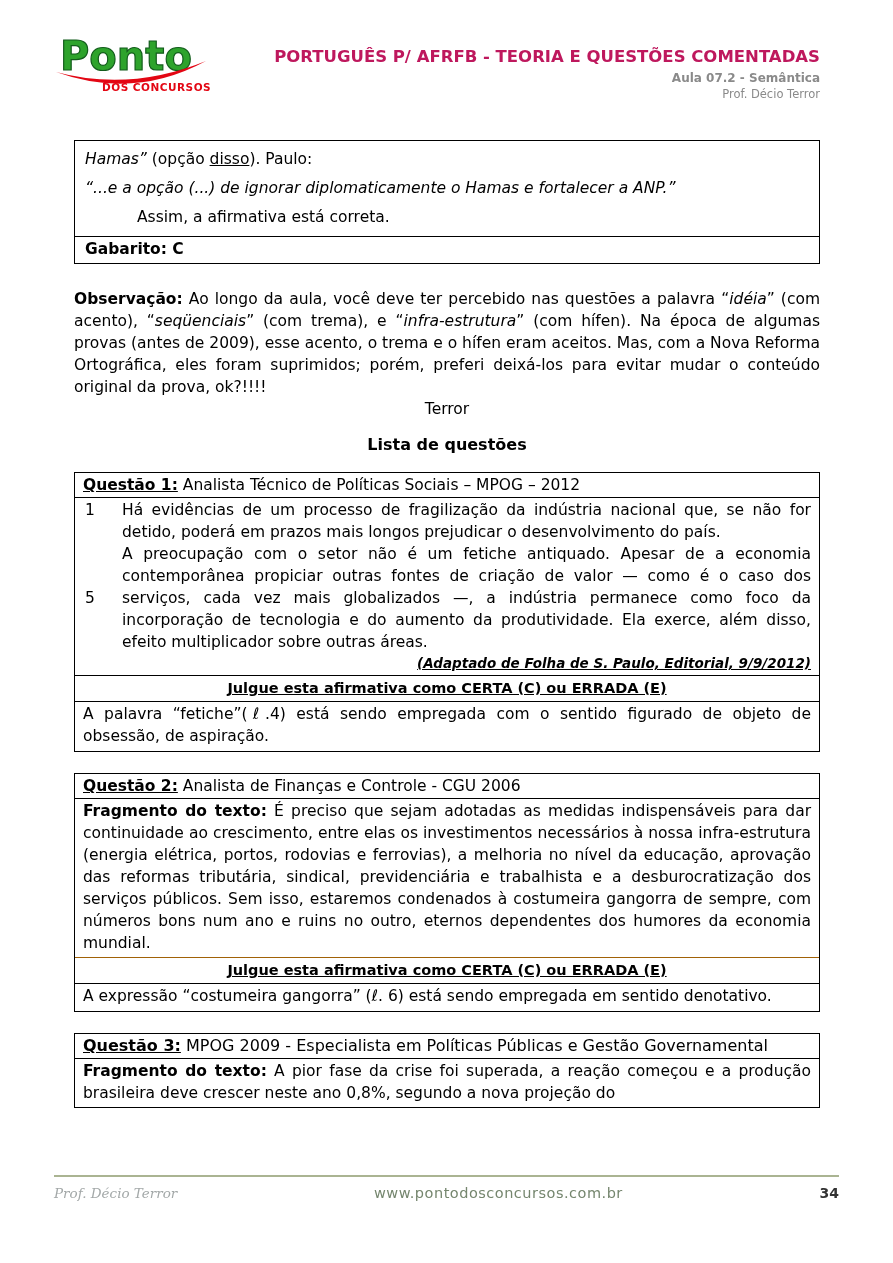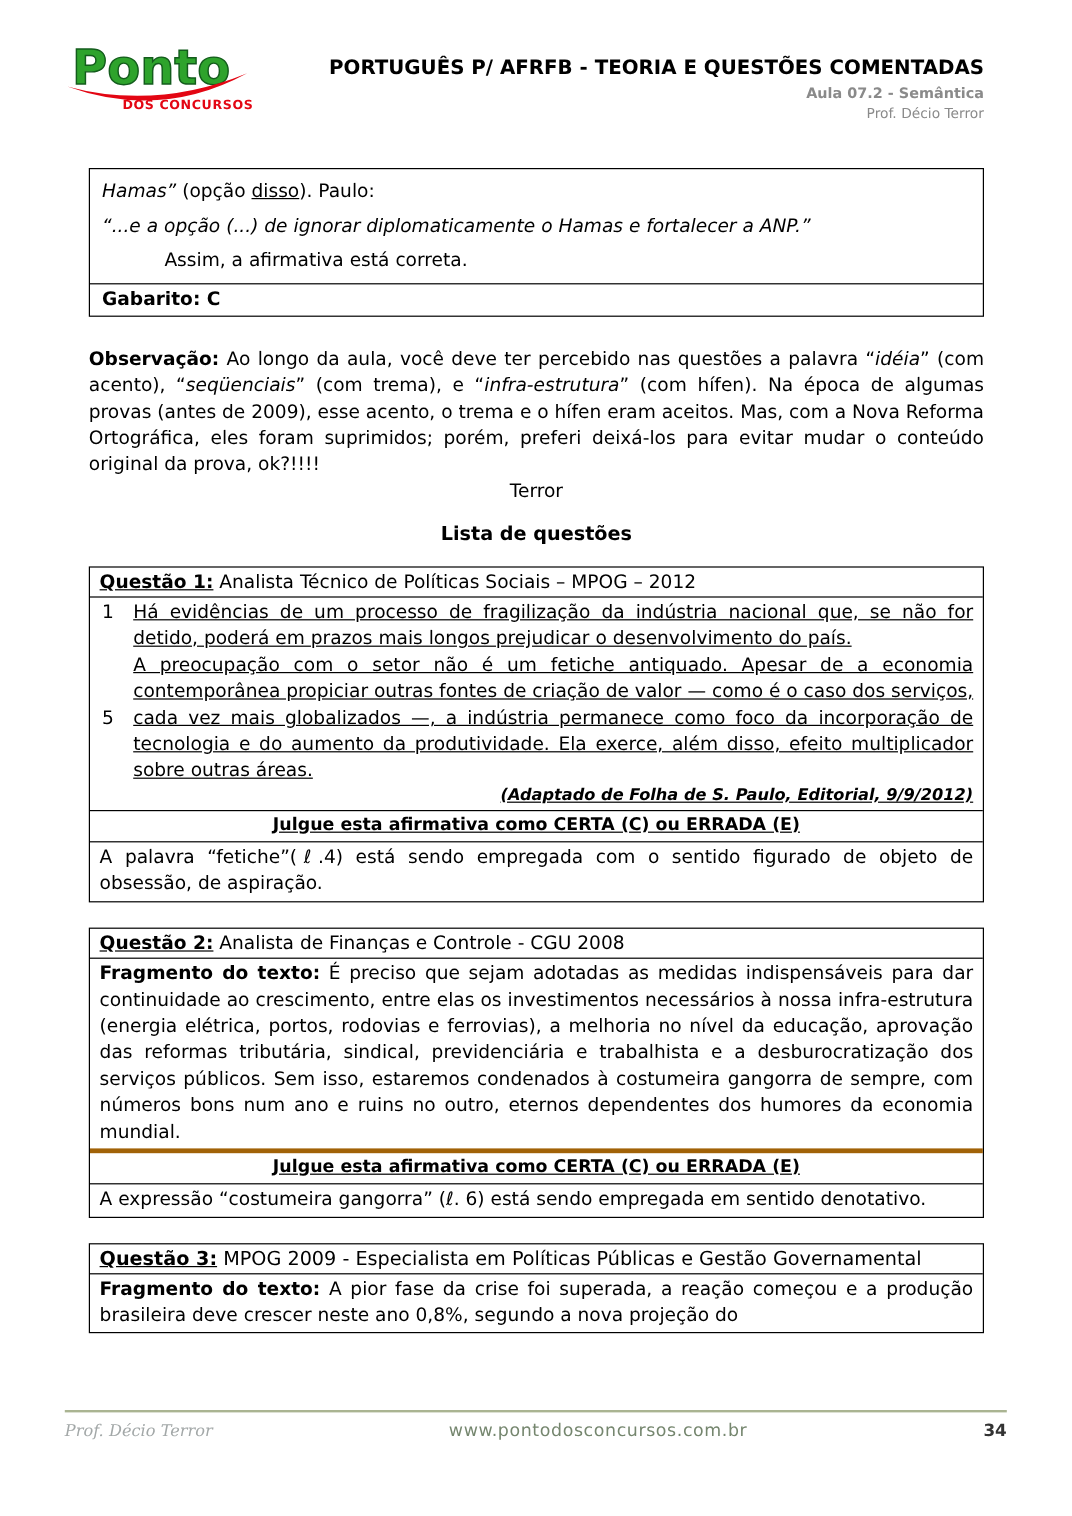--- a/index.html
+++ b/index.html
@@ -6,21 +6,21 @@
   html, body { background: #ffffff; }
   .page {
     width: 893px; height: 1263px; position: relative; overflow: hidden;
     background: #fff; color: #000;
     font-family: "DejaVu Sans", "Liberation Sans", sans-serif;
     font-size: 15.5px; line-height: 22px;
   }
   .header { display: flex; justify-content: space-between; padding: 28px 73px 0 52px; align-items: flex-end; }
   .logo-wrap { width: 165px; flex: none; }
   .hright { text-align: right; padding-top: 12px; }
-  .htitle { color: #000000; font-weight: bold; font-size: 16.5px; line-height: 21px; }
+  .htitle { color: #be185d; font-weight: bold; font-size: 16.5px; line-height: 21px; }
   .haula { color: #8a8a8a; font-weight: bold; font-size: 12px; line-height: 16px; margin-top: 3px; }
   .hprof { color: #8a8a8a; font-size: 11.5px; line-height: 16px; }
 
   .content { width: 746px; margin-left: 74px; }
 
   .abox { border: 1px solid #000; margin-top: 38px; }
   .abox-body { padding: 7px 10px 1px; }
   .abox-body p { margin: 0 0 7px; }
   .it { font-style: italic; }
   .u { text-decoration: underline; }
@@ -30,28 +30,28 @@
   .obs { margin-top: 24px; text-align: justify; }
   .center { text-align: center; }
   .lista { font-weight: bold; text-align: center; margin: 14px 0 16px; font-size: 16px; }
 
   .qtable { border: 1px solid #000; margin-bottom: 21px; }
   .qheader { border-bottom: 1px solid #000; padding: 1px 8px; white-space: nowrap; overflow: hidden; }
   .qlabel { font-weight: bold; text-decoration: underline; }
 
   .q1-body { position: relative; border-bottom: 1px solid #000; padding: 1px 8px 0; }
   .lnum { position: absolute; left: 10px; }
-  .q1-text { margin-left: 28px; text-align: justify; text-decoration: underline; }
+  .q1-text { margin-left: 39px; text-align: justify; }
   .q1-text p { margin: 0; }
   .attribution { text-align: right; font-style: italic; font-weight: bold; text-decoration: underline;
                  font-size: 13.5px; line-height: 21px; padding-bottom: 1px; }
   .judge { border-bottom: 1px solid #000; text-align: center; font-weight: bold; font-size: 14.5px; padding: 1px 8px 2px; }
   .stmt { padding: 1px 8px 4px; text-align: justify; }
   .qfrag { padding: 1px 8px 3px; text-align: justify; }
-  .qfrag.bordered { border-bottom: 4px solid #a16207; }
+  .qfrag.bordered { border-bottom: 1px solid #a16207; }
   .fraglabel { font-weight: bold; }
   .q3 .qheader { font-size: 16px; }
 
   .footer { position: absolute; left: 0; right: 0; top: 1175px; bottom: 0; background: #fff; z-index: 5; }
   .footer-line { margin: 0 54px; border-top: 2px solid #aab492; }
   .footer-row { display: flex; justify-content: space-between; align-items: baseline; margin: 5px 54px 0; }
   .f-prof { font-family: "DejaVu Serif", serif; font-style: italic; color: #a3a8a8; font-size: 13.5px; }
   .f-url  { font-weight: normal; color: #75866e; font-size: 14.5px; letter-spacing: 0.5px; }
   .f-page { color: #333; font-size: 14px; font-weight: bold; }
 </style>
@@ -100,21 +100,21 @@
           <p>Há evidências de um processo de fragilização da indústria nacional que, se não for detido, poderá em prazos mais longos prejudicar o desenvolvimento do país.</p>
           <p>A preocupação com o setor não é um fetiche antiquado. Apesar de a economia contemporânea propiciar outras fontes de criação de valor — como é o caso dos serviços, cada vez mais globalizados —, a indústria permanece como foco da incorporação de tecnologia e do aumento da produtividade. Ela exerce, além disso, efeito multiplicador sobre outras áreas.</p>
         </div>
         <div class="attribution">(Adaptado de Folha de S. Paulo, Editorial, 9/9/2012)</div>
       </div>
       <div class="judge"><span class="u">Julgue esta afirmativa como CERTA (C) ou ERRADA (E)</span></div>
       <div class="stmt">A palavra “fetiche”(ℓ.4) está sendo empregada com o sentido figurado de objeto de obsessão, de aspiração.</div>
     </div>
 
     <div class="qtable">
-      <div class="qheader"><span class="qlabel">Questão 2:</span><span> Analista de Finanças e Controle - CGU 2008</span></div>
+      <div class="qheader"><span class="qlabel">Questão 2:</span><span> Analista de Finanças e Controle - CGU 2006</span></div>
       <div class="qfrag bordered"><span class="fraglabel">Fragmento do texto:</span><span> É preciso que sejam adotadas as medidas indispensáveis para dar continuidade ao crescimento, entre elas os investimentos necessários à nossa infra-estrutura (energia elétrica, portos, rodovias e ferrovias), a melhoria no nível da educação, aprovação das reformas tributária, sindical, previdenciária e trabalhista e a desburocratização dos serviços públicos. Sem isso, estaremos condenados à costumeira gangorra de sempre, com números bons num ano e ruins no outro, eternos dependentes dos humores da economia mundial.</span></div>
       <div class="judge"><span class="u">Julgue esta afirmativa como CERTA (C) ou ERRADA (E)</span></div>
       <div class="stmt">A expressão “costumeira gangorra” (ℓ. 6) está sendo empregada em sentido denotativo.</div>
     </div>
 
     <div class="qtable q3">
       <div class="qheader"><span class="qlabel">Questão 3:</span><span> MPOG 2009 - Especialista em Políticas Públicas e Gestão Governamental</span></div>
       <div class="qfrag"><span class="fraglabel">Fragmento do texto:</span><span> A pior fase da crise foi superada, a reação começou e a produção brasileira deve crescer neste ano 0,8%, segundo a nova projeção do</span></div>
     </div>
 

